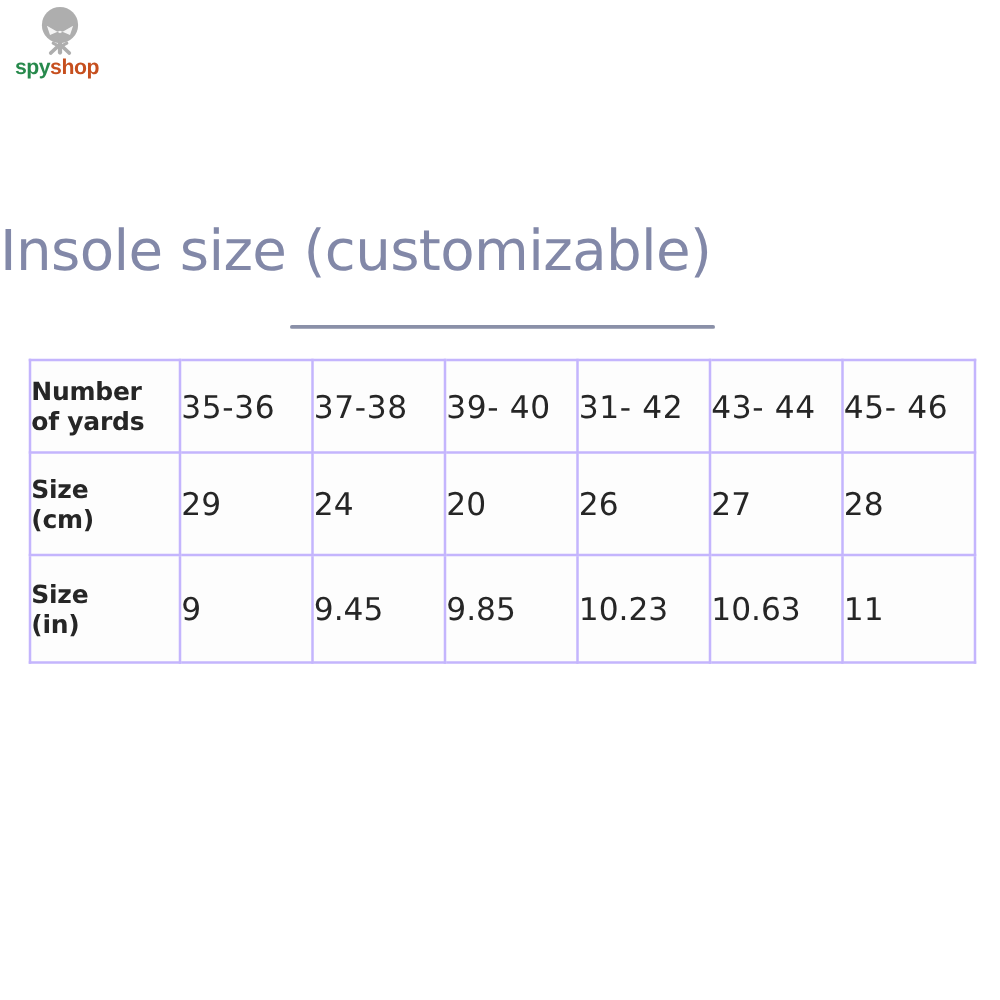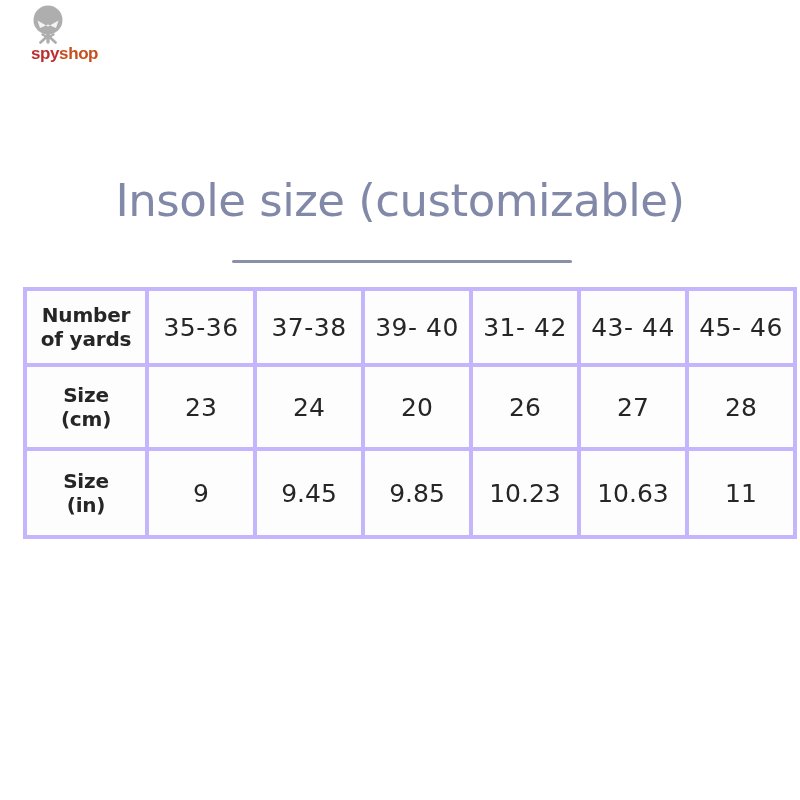--- a/index.html
+++ b/index.html
@@ -43,30 +43,29 @@
     position: absolute;
     left: 0px;
     top: 40px;
     width: 80px;
     font-size: 17px;
     font-weight: 700;
     letter-spacing: -0.4px;
     line-height: 19px;
     white-space: nowrap;
   }
-  .logo-word-spy { color: #b91c1c; margin-left: 19px; }
+  .logo-word-spy { color: #15803d; }
   .logo-word-shop { color: #c2410c; }
 
   
   .title {
     position: absolute;
     left: 0;
     top: 174px;
     width: 800px;
-    text-align: center;
     font-family: "DejaVu Sans", sans-serif;
     font-size: 45px;
     font-weight: 400;
     letter-spacing: -0.5px;
     color: #8288a8;
     white-space: nowrap;
   }
   .title-rule {
     position: absolute;
     left: 232px;
@@ -81,22 +80,22 @@
   .size-table {
     position: absolute;
     left: 23px;
     top: 287px;
     width: 747px;
     border-collapse: collapse;
     table-layout: fixed;
     background: #fdfdfd;
   }
   .size-table td {
-    border: 4px solid #c4b5fd;
-    text-align: center;
+    border: 2px solid #c4b5fd;
+    text-align: left;
     vertical-align: middle;
     color: #262626;
     font-family: "DejaVu Sans", sans-serif;
     padding: 0;
   }
   .col-label { width: 118px; }
   .col-data  { width: 104px; }
 
   .row-header td { height: 72px; }
   .row-cm td     { height: 80px; }
@@ -174,21 +173,21 @@
         <td class="col-data cell-range">39- 40</td>
         <td class="col-data cell-range">31- 42</td>
         <td class="col-data cell-range">43- 44</td>
         <td class="col-data cell-range">45- 46</td>
       </tr>
       <tr class="row-cm">
         <td class="col-label cell-label">
           <span class="lbl-line">Size</span>
           <span class="lbl-line">(cm)</span>
         </td>
-        <td class="col-data cell-value">23</td>
+        <td class="col-data cell-value">29</td>
         <td class="col-data cell-value">24</td>
         <td class="col-data cell-value">20</td>
         <td class="col-data cell-value">26</td>
         <td class="col-data cell-value">27</td>
         <td class="col-data cell-value">28</td>
       </tr>
       <tr class="row-in">
         <td class="col-label cell-label">
           <span class="lbl-line">Size</span>
           <span class="lbl-line">(in)</span>

